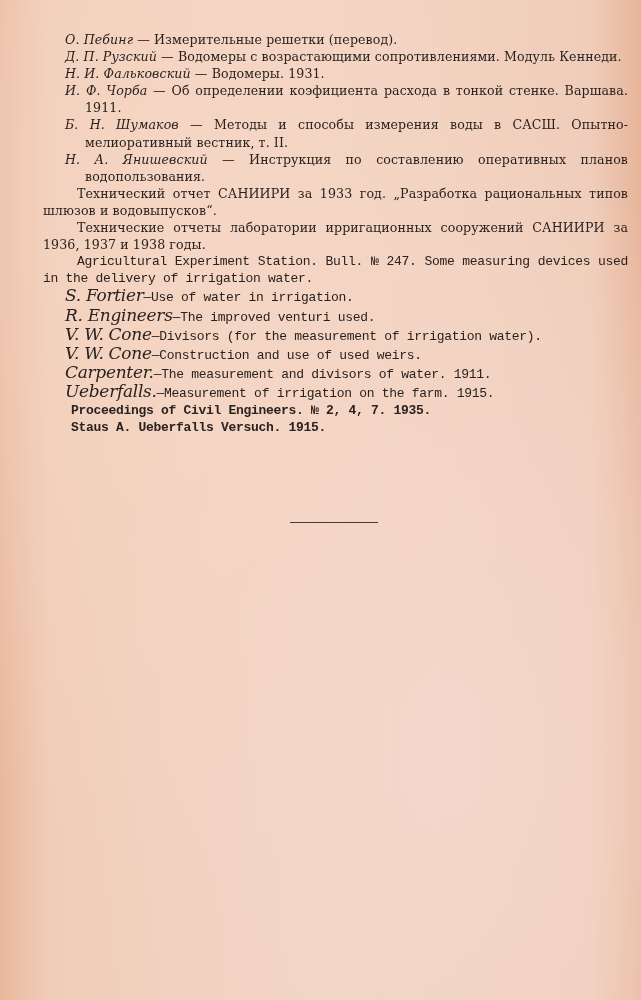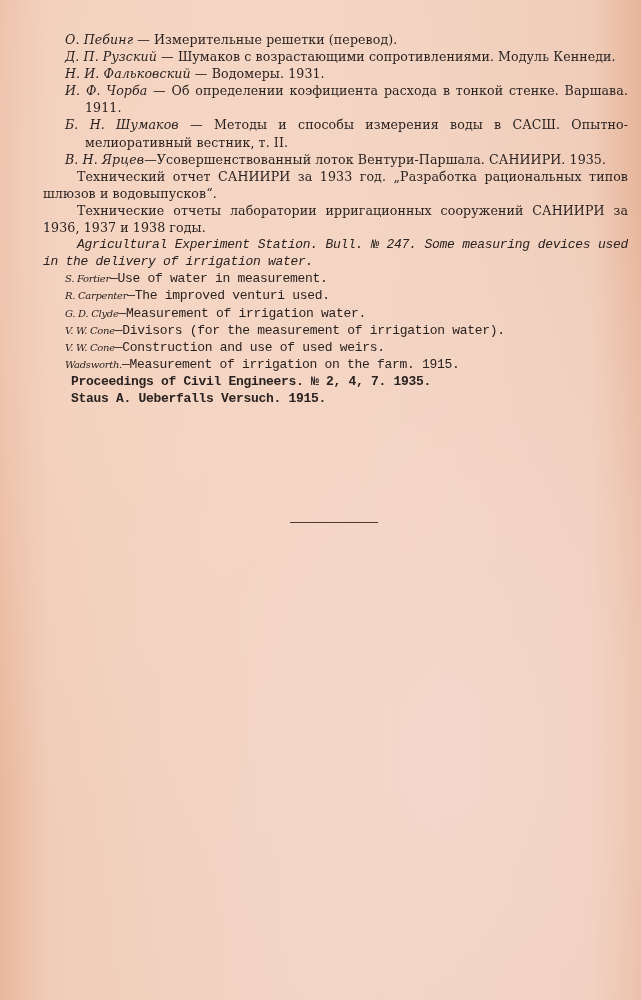--- a/index.html
+++ b/index.html
@@ -17,45 +17,45 @@
   .page { position: absolute; left: 0; top: 0; width: 641px; height: 940px; }
   .refs {
     position: absolute; left: 38px; top: 31px; width: 590px;
     font-size: 12.6px; line-height: 17.1px;
     letter-spacing: 0.1px;
   }
   .ref { text-indent: -20px; padding-left: 47px; text-align: justify; margin: 0; }
   .ref .auth { font-style: italic; }
   .ref.para { padding-left: 5px; text-indent: 34px; }
   .ref.en { font-family: "Liberation Mono", "DejaVu Sans Mono", monospace; font-size: 13px; letter-spacing: -0.3px; }
-  .ref.en.para { padding-left: 5px; text-indent: 34px; font-style: italic; }
+  .ref.en.para { padding-left: 5px; text-indent: 34px; }
   .ref.indent2 { padding-left: 33px; text-indent: 0; font-weight: bold; }
-  .ref.en .auth { font-family: "DejaVu Serif", "Liberation Serif", serif; font-style: italic; font-size: 10px; }
+  .ref.en .auth { font-family: "DejaVu Serif", "Liberation Serif", serif; font-style: italic; font-size: 17px; }
   .rule {
     position: absolute; left: 290px; top: 522px; width: 88px; height: 1px;
     background: #4a3a34;
   }
 </style>
 </head>
 <body>
 
 <div class="page">
   <div class="refs">
     <p class="ref"><span class="auth">О. Пебинг</span><span> — </span><span>Измерительные решетки (перевод).</span></p>
-    <p class="ref"><span class="auth">Д. П. Рузский</span><span> — </span><span>Шумаков с возрастающими сопротивлениями. Модуль Кеннеди.</span></p>
+    <p class="ref"><span class="auth">Д. П. Рузский</span><span> — </span><span>Водомеры с возрастающими сопротивлениями. Модуль Кеннеди.</span></p>
     <p class="ref"><span class="auth">Н. И. Фальковский</span><span> — </span><span>Водомеры. 1931.</span></p>
     <p class="ref"><span class="auth">И. Ф. Чорба</span><span> — </span><span>Об определении коэфициента расхода в тонкой стенке. Варшава. 1911.</span></p>
     <p class="ref"><span class="auth">Б. Н. Шумаков</span><span> — </span><span>Методы и способы измерения воды в САСШ. Опытно-мелиоративный вестник, т. II.</span></p>
-    <p class="ref"><span class="auth">В. Н. Ярцев</span><span>—</span><span>Усовершенствованный лоток Вентури-Паршала. САНИИРИ. 1935.</span></p>
+    <p class="ref"><span class="auth">Н. А. Янишевский</span><span> — </span><span>Инструкция по составлению оперативных планов водопользования.</span></p>
     <p class="ref para"><span>Технический отчет САНИИРИ за 1933 год. „Разработка рациональных типов шлюзов и водовыпусков“.</span></p>
     <p class="ref para"><span>Технические отчеты лаборатории ирригационных сооружений САНИИРИ за 1936, 1937 и 1938 годы.</span></p>
     <p class="ref en para"><span>Agricultural Experiment Station. Bull. № 247. Some measuring devices used in the delivery of irrigation water.</span></p>
-    <p class="ref en"><span class="auth">S. Fortier</span><span>—</span><span>Use of water in measurement.</span></p>
-    <p class="ref en"><span class="auth">R. Carpenter</span><span>—</span><span>The improved venturi used.</span></p>
-    <p class="ref en"><span class="auth">G. D. Clyde</span><span>—</span><span>Measurement of irrigation water.</span></p>
+    <p class="ref en"><span class="auth">S. Fortier</span><span>—</span><span>Use of water in irrigation.</span></p>
+    <p class="ref en"><span class="auth">R. Engineers</span><span>—</span><span>The improved venturi used.</span></p>
     <p class="ref en"><span class="auth">V. W. Cone</span><span>—</span><span>Divisors (for the measurement of irrigation water).</span></p>
     <p class="ref en"><span class="auth">V. W. Cone</span><span>—</span><span>Construction and use of used weirs.</span></p>
-    <p class="ref en"><span class="auth">Wadsworth.</span><span>—</span><span>Measurement of irrigation on the farm. 1915.</span></p>
+    <p class="ref en"><span class="auth">Carpenter.</span><span>—</span><span>The measurement and divisors of water. 1911.</span></p>
+    <p class="ref en"><span class="auth">Ueberfalls.</span><span>—</span><span>Measurement of irrigation on the farm. 1915.</span></p>
     <p class="ref en indent2"><span>Proceedings of Civil Engineers. № 2, 4, 7. 1935.</span></p>
     <p class="ref en indent2"><span>Staus A. Ueberfalls Versuch. 1915.</span></p>
   </div>
   <div class="rule"></div>
 </div>
 
 </body></html>

